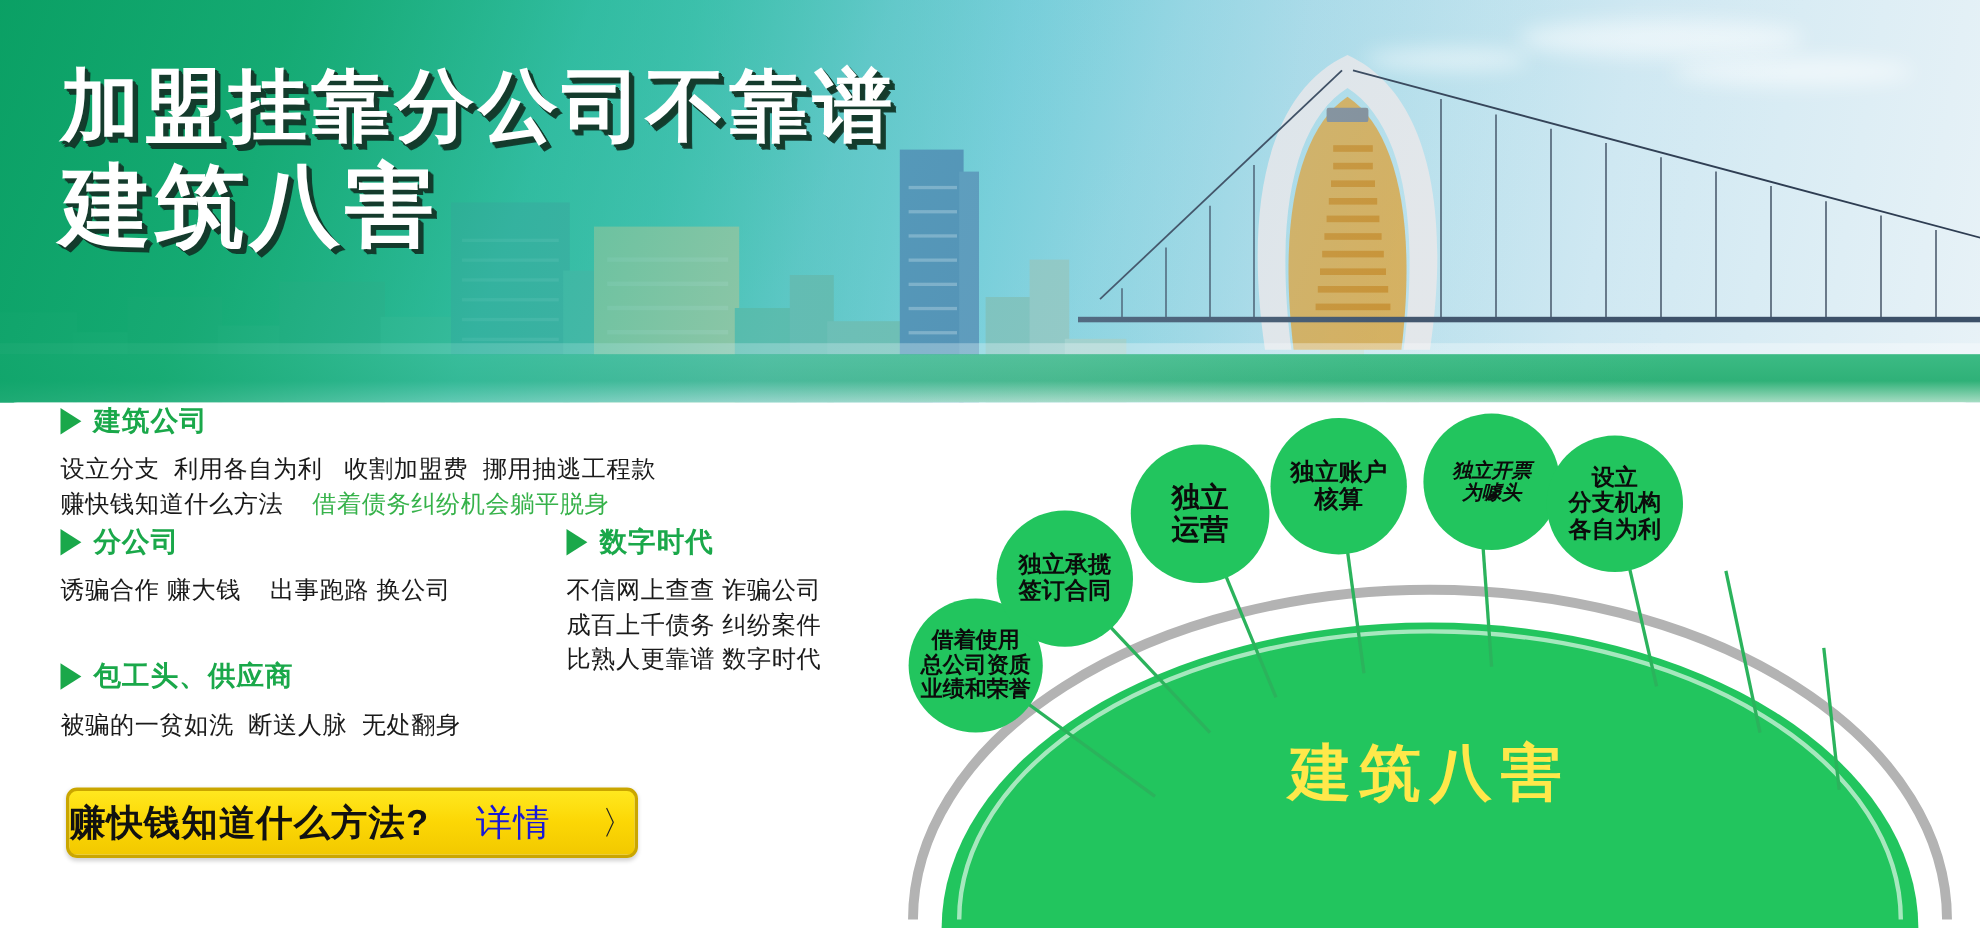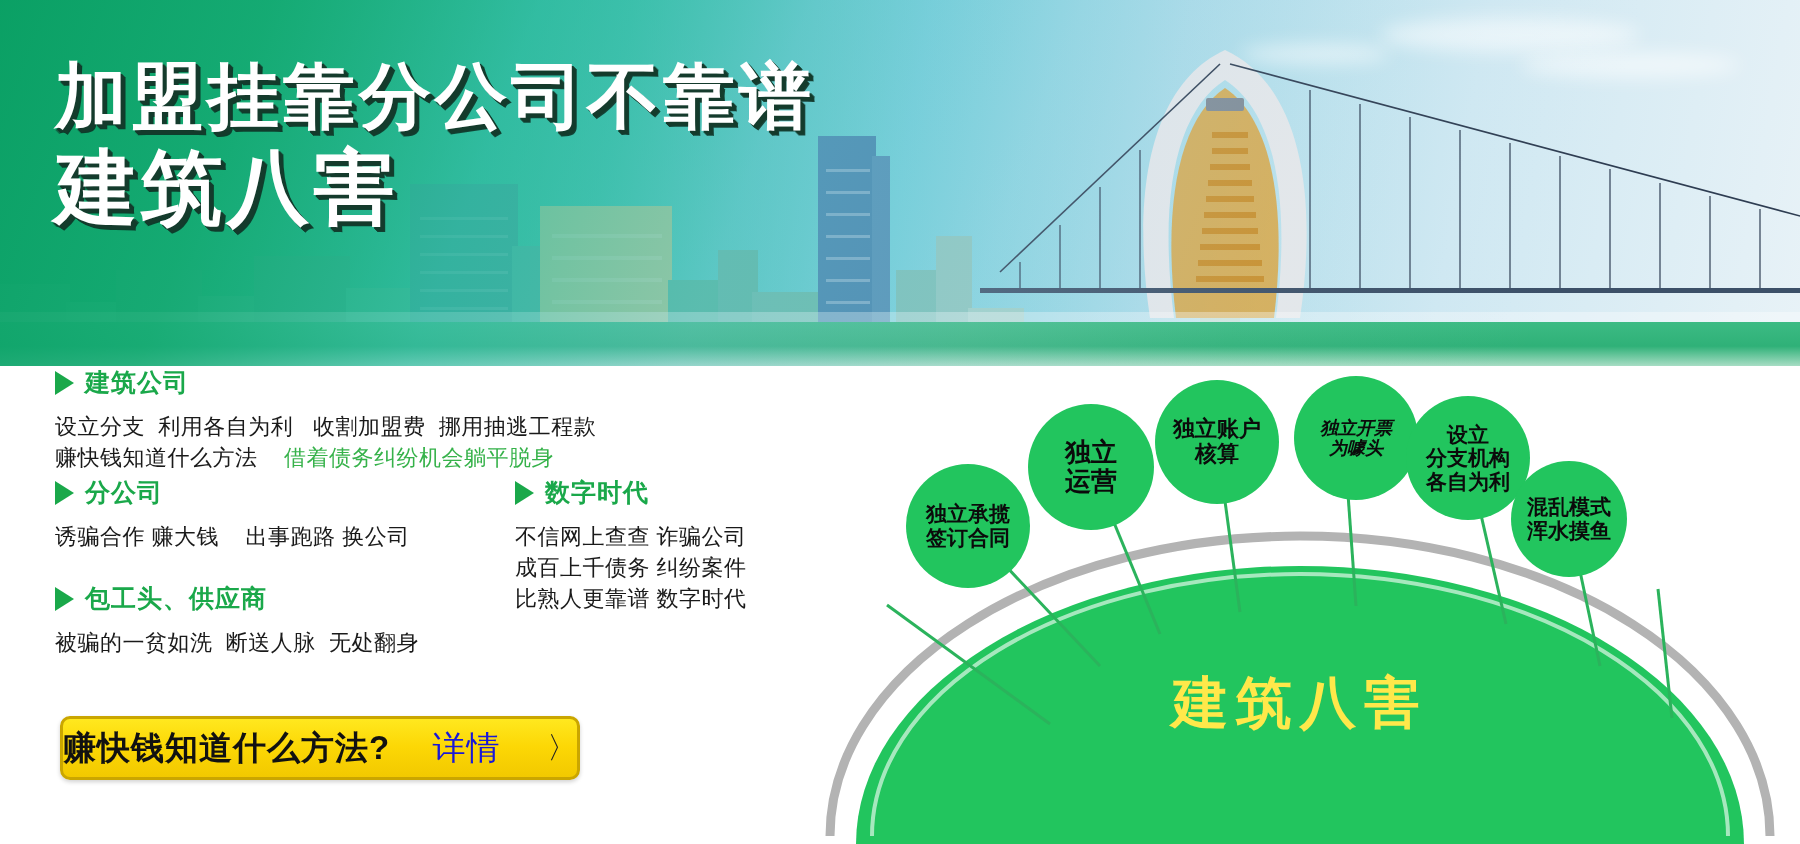--- a/index.html
+++ b/index.html
@@ -63,21 +63,21 @@
     width:0;height:0;border-left:19px solid #1aa84a;
     border-top:12px solid transparent;border-bottom:12px solid transparent;
   }
   .sec-title { color:#1aa84a; font-size:25px; font-weight:bold; letter-spacing:1px; }
   .body-line { color:#1a1a1a; font-size:22px; line-height:1.42; letter-spacing:.5px; white-space:pre; }
   .body-line .hl { color:#36b24a; }
 
   .block { margin-bottom:6px; }
   #blk-branch { position:absolute; left:0; top:110px; width:470px; }
   #blk-digital { position:absolute; left:460px; top:110px; width:300px; }
-  #blk-contractor { position:absolute; left:0; top:216px; width:620px; }
+  #blk-contractor { position:absolute; left:0; top:232px; width:620px; }
 
   
   #cta {
     position:absolute; left:60px; top:350px; width:520px; height:64px;
     background:linear-gradient(180deg,#ffe81f 0%,#fcd705 48%,#f2c900 100%);
     border:3px solid #caa600; border-radius:10px;
     display:flex; align-items:center; justify-content:space-between; gap:4px;
     box-shadow:0 2px 4px rgba(0,0,0,.18);
   }
   #cta-main { font-size:33px; font-weight:bold; color:#111; letter-spacing:1px; }
@@ -275,20 +275,25 @@
         <line x1="668" y1="92" x2="706" y2="258"></line>
         <line x1="769" y1="153" x2="800" y2="300"></line>
         <line x1="858" y1="223" x2="872" y2="352"></line>
       </g>
     </svg>
 
     <div id="dome-wrap" style="position:absolute;left:0;top:300px;width:1000px;">
       <div id="dome-label">建筑八害</div>
     </div>
 
+    <div class="bub" style="left:26px;top:178px;width:122px;height:122px;font-size:20px;">
+      <span>借着使用
+总公司资质
+业绩和荣誉</span>
+    </div>
     <div class="bub" style="left:106px;top:98px;width:124px;height:124px;font-size:21px;">
       <span>独立承揽
 签订合同</span>
     </div>
     <div class="bub" style="left:228px;top:38px;width:126px;height:126px;font-size:26px;">
       <span>独立
 运营</span>
     </div>
     <div class="bub" style="left:355px;top:14px;width:124px;height:124px;font-size:22px;">
       <span>独立账户
@@ -296,18 +301,14 @@
     </div>
     <div class="bub" style="left:494px;top:10px;width:124px;height:124px;font-size:18px;font-style:italic;">
       <span>独立开票
 为噱头</span>
     </div>
     <div class="bub" style="left:606px;top:30px;width:124px;height:124px;font-size:21px;">
       <span>设立
 分支机构
 各自为利</span>
     </div>
-    <div class="bub" style="left:711px;top:95px;width:116px;height:116px;font-size:21px;">
-      <span>混乱模式
-浑水摸鱼</span>
-    </div>
   </div>
 </div>
 
 </body></html>

